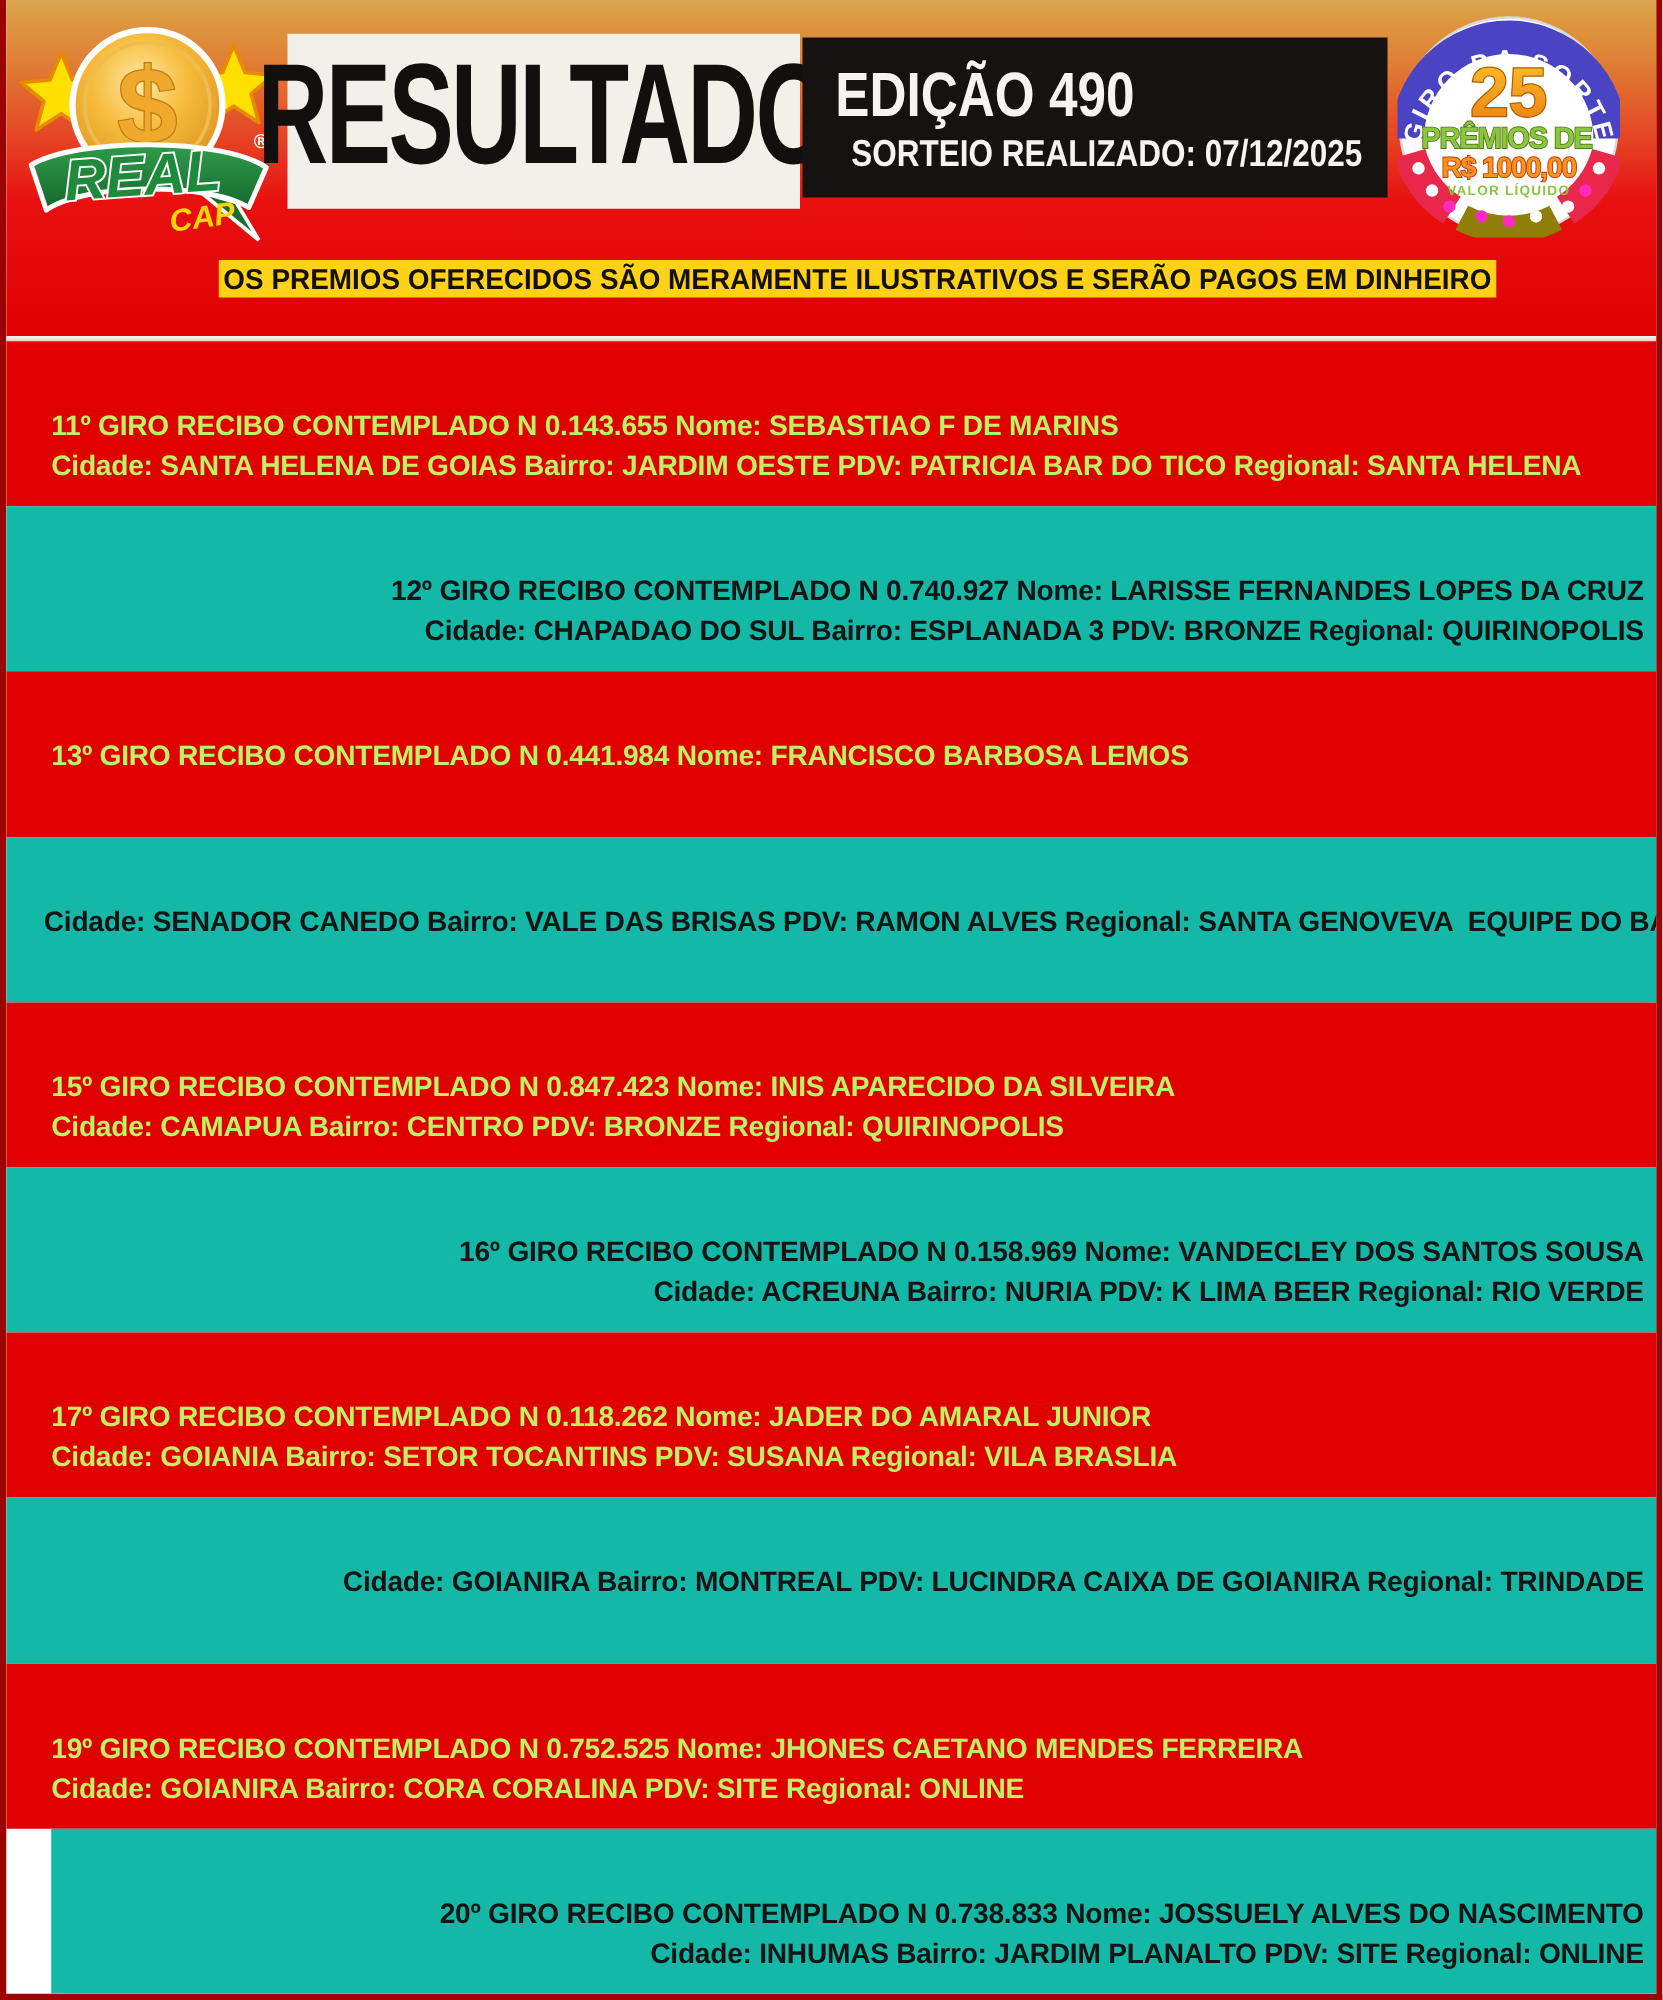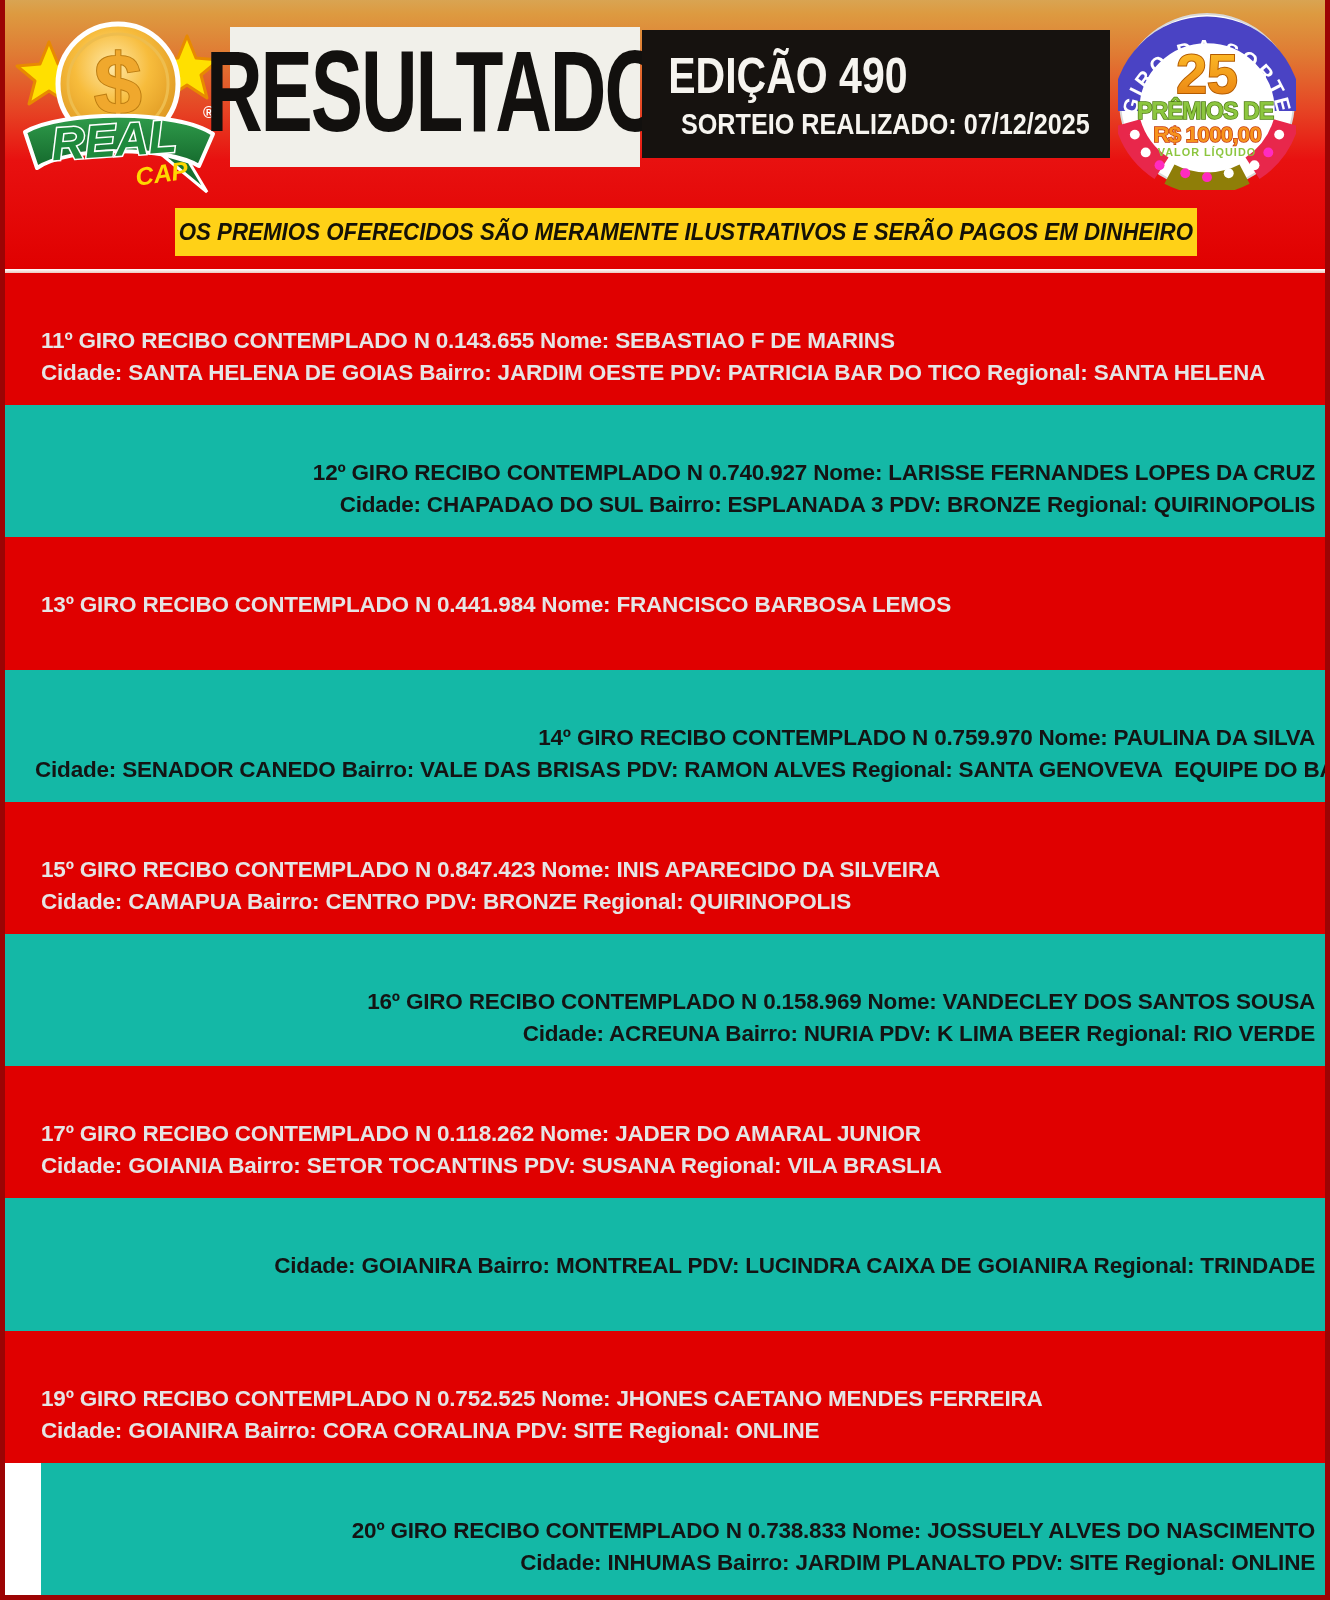--- a/index.html
+++ b/index.html
@@ -39,39 +39,39 @@
   #edicao-line{
     font-size:50px;font-weight:900;color:#f6f4ef;letter-spacing:0px;
     transform:scaleX(0.82);transform-origin:center;white-space:nowrap;
   }
   #sorteio-line{
     font-size:30px;font-weight:900;color:#f6f4ef;
     transform:scaleX(0.84);transform-origin:center;white-space:nowrap;
   }
   #badge{position:absolute;left:1113px;top:12px;width:178px;height:178px;}
   #disclaimer-bar{
-    position:absolute;left:170px;top:208px;width:1022px;height:48px;
-    background:#ffd117;display:flex;align-items:center;justify-content:center;font-style:italic;
+    position:absolute;left:170px;top:208px;width:1022px;height:30px;
+    background:#ffd117;display:flex;align-items:center;justify-content:center;
   }
   #disclaimer-text{
     color:#141107;font-weight:700;font-size:23px;white-space:nowrap;
     transform:scaleX(0.97);transform-origin:center;
   }
   
   #rows{
     position:absolute;left:0;top:273px;width:100%;height:1322px;
     display:flex;flex-direction:column;
   }
   .row{
     box-sizing:border-box;
     flex:0 0 132.2px;
     padding:52px 10px 0 30px;
   }
   .row:last-child{flex:1 1 auto;margin-left:36px;}
-  .row-red{background:#e00000;color:#e5e5e5;padding-left:36px;}
+  .row-red{background:#e00000;color:#bef264;padding-left:36px;}
   .row-white{background:#14b8a6;color:#141414;text-align:right;}
   .row-line{
     font-size:22.5px;font-weight:700;line-height:32px;
     letter-spacing:-0.2px;white-space:pre;
   }
   
   .svgtxt{font-family:"Liberation Sans",sans-serif;}
 </style>
 </head>
 <body>
@@ -173,21 +173,20 @@
       <div class="row-line">Cidade: SANTA HELENA DE GOIAS Bairro: JARDIM OESTE PDV: PATRICIA BAR DO TICO Regional: SANTA HELENA</div>
     </div>
     <div class="row row-white">
       <div class="row-line">12º GIRO RECIBO CONTEMPLADO N 0.740.927 Nome: LARISSE FERNANDES LOPES DA CRUZ</div>
       <div class="row-line">Cidade: CHAPADAO DO SUL Bairro: ESPLANADA 3 PDV: BRONZE Regional: QUIRINOPOLIS</div>
     </div>
     <div class="row row-red">
       <div class="row-line">13º GIRO RECIBO CONTEMPLADO N 0.441.984 Nome: FRANCISCO BARBOSA LEMOS</div>
     </div>
     <div class="row row-white">
-      <div class="row-line">14º GIRO RECIBO CONTEMPLADO N 0.759.970 Nome: PAULINA DA SILVA</div>
       <div class="row-line">Cidade: SENADOR CANEDO Bairro: VALE DAS BRISAS PDV: RAMON ALVES Regional: SANTA GENOVEVA  EQUIPE DO BATOM</div>
     </div>
     <div class="row row-red">
       <div class="row-line">15º GIRO RECIBO CONTEMPLADO N 0.847.423 Nome: INIS APARECIDO DA SILVEIRA</div>
       <div class="row-line">Cidade: CAMAPUA Bairro: CENTRO PDV: BRONZE Regional: QUIRINOPOLIS</div>
     </div>
     <div class="row row-white">
       <div class="row-line">16º GIRO RECIBO CONTEMPLADO N 0.158.969 Nome: VANDECLEY DOS SANTOS SOUSA</div>
       <div class="row-line">Cidade: ACREUNA Bairro: NURIA PDV: K LIMA BEER Regional: RIO VERDE</div>
     </div>

